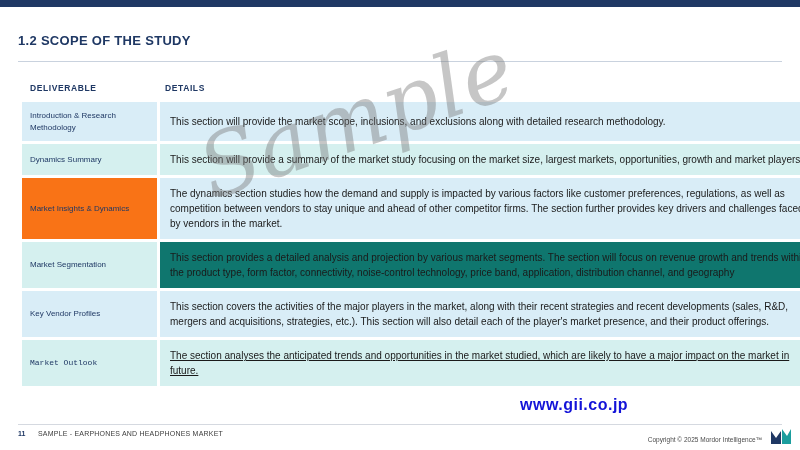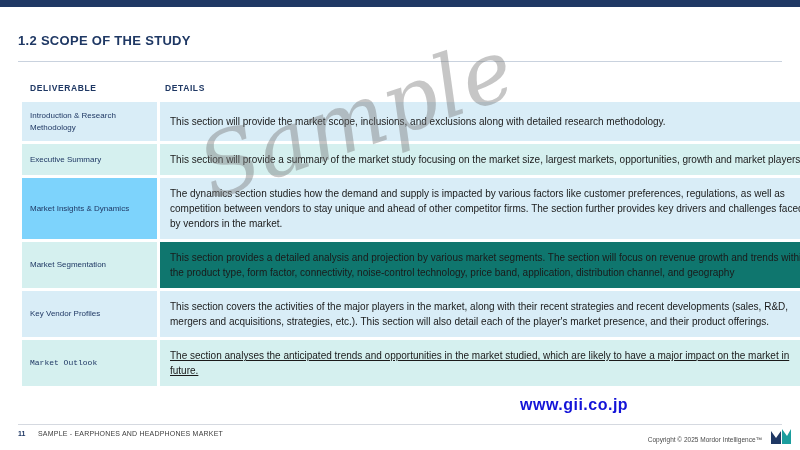--- a/index.html
+++ b/index.html
@@ -176,25 +176,25 @@
     <div class="thead">
       <div class="th col1">DELIVERABLE</div>
       <div class="th col2">DETAILS</div>
     </div>
     <div id="rows-container">
         <div class="row">
           <div class="cell-deliverable" style="background: rgb(217, 237, 247);">Introduction &amp; Research Methodology</div>
           <div class="cell-details" style="background: rgb(217, 237, 247);">This section will provide the market scope, inclusions, and exclusions along with detailed research methodology.</div>
         </div>
         <div class="row">
-          <div class="cell-deliverable" style="background: rgb(213, 240, 239);">Executive Summary</div>
+          <div class="cell-deliverable" style="background: rgb(213, 240, 239);">Dynamics Summary</div>
           <div class="cell-details" style="background: rgb(213, 240, 239);">This section will provide a summary of the market study focusing on the market size, largest markets, opportunities, growth and market players.</div>
         </div>
         <div class="row">
-          <div class="cell-deliverable" style="background: #7dd3fc;">Market Insights &amp; Dynamics</div>
+          <div class="cell-deliverable" style="background: #f97316;">Market Insights &amp; Dynamics</div>
           <div class="cell-details" style="background: rgb(217, 237, 247);">The dynamics section studies how the demand and supply is impacted by various factors like customer preferences, regulations, as well as competition between vendors to stay unique and ahead of other competitor firms. The section further provides key drivers and challenges faced by vendors in the market.</div>
         </div>
         <div class="row">
           <div class="cell-deliverable" style="background: rgb(213, 240, 239);">Market Segmentation</div>
           <div class="cell-details" style="background: #0f766e;">This section provides a detailed analysis and projection by various market segments. The section will focus on revenue growth and trends within the product type, form factor, connectivity, noise-control technology, price band, application, distribution channel, and geography</div>
         </div>
         <div class="row">
           <div class="cell-deliverable" style="background: rgb(217, 237, 247);">Key Vendor Profiles</div>
           <div class="cell-details" style="background: rgb(217, 237, 247);">This section covers the activities of the major players in the market, along with their recent strategies and recent developments (sales, R&amp;D, mergers and acquisitions, strategies, etc.). This section will also detail each of the player's market presence, and their product offerings.</div>
         </div>

